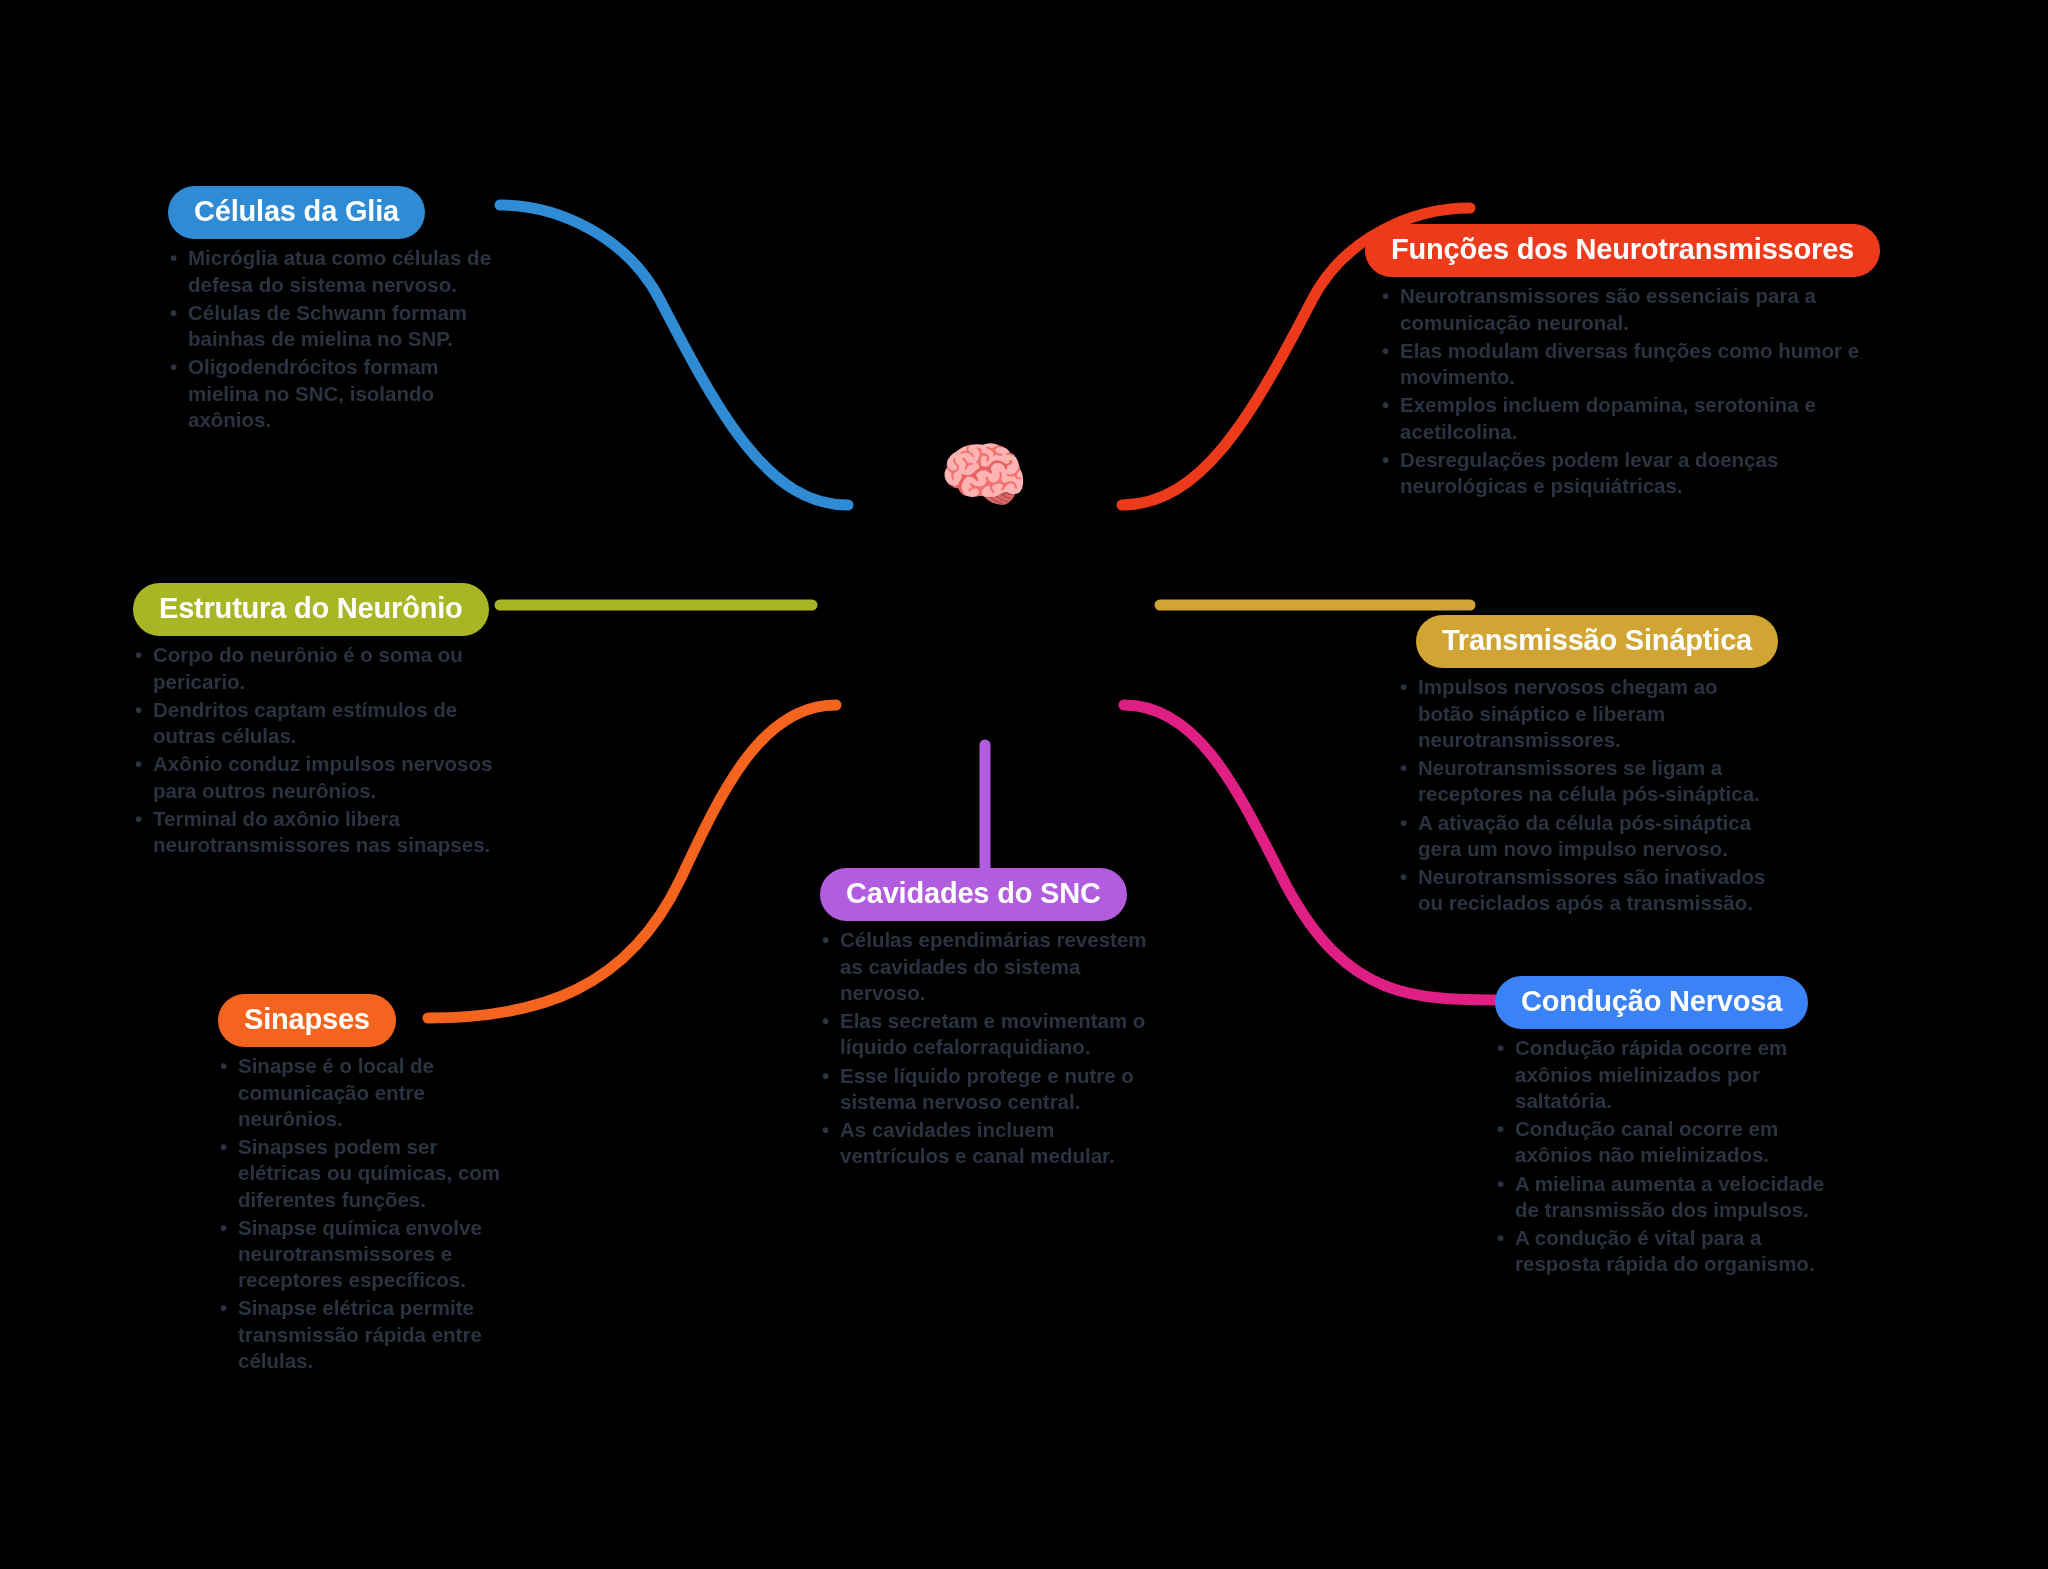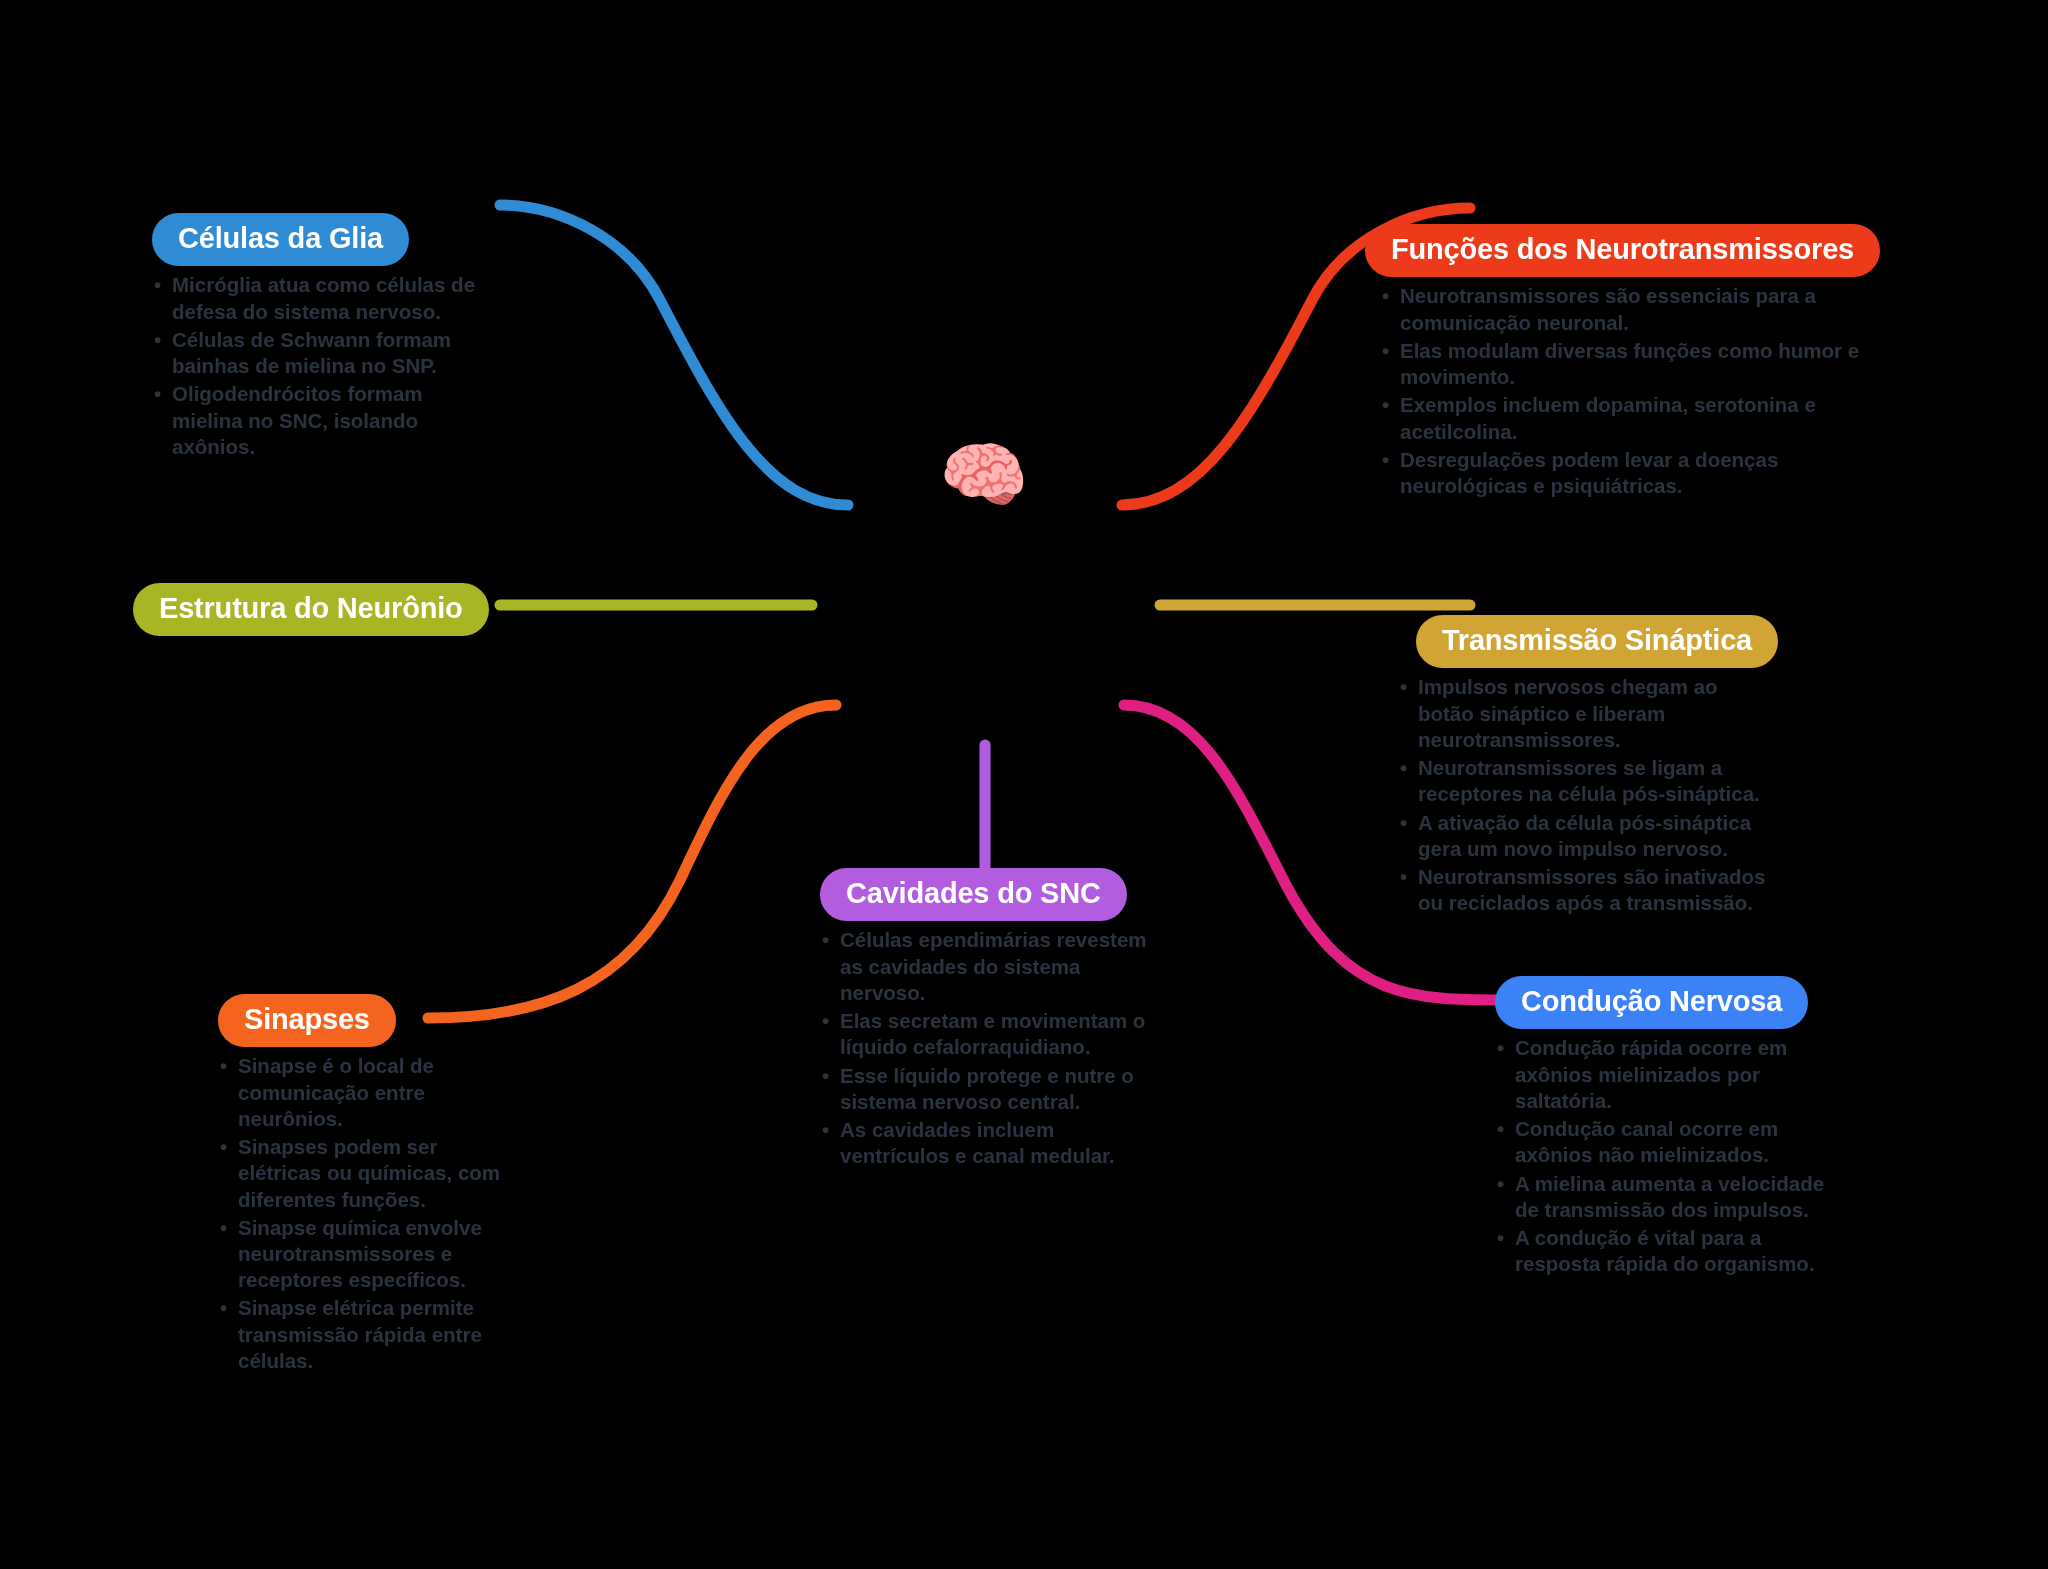--- a/index.html
+++ b/index.html
@@ -70,21 +70,21 @@
     margin-bottom: 2px;
   }
   ul.bullets li::before {
     content: "\2022";
     position: absolute;
     left: 2px;
     top: 0;
     color: #2b3340;
   }
   
-  #b-glia        { left: 152px; top: 186px;  width: 330px; margin-top: 27px; }
+  #b-glia        { left: 168px; top: 186px;  width: 330px; }
   #b-funcoes     { left: 1380px; top: 192px; width: 500px; text-align: left; }
   #b-estrutura   { left: 133px; top: 583px;  width: 370px; }
   #b-transmissao { left: 1398px; top: 583px; width: 380px; }
   #b-sinapses    { left: 218px; top: 994px;  width: 290px; }
   #b-cavidades   { left: 820px; top: 868px;  width: 340px; }
   #b-conducao    { left: 1495px; top: 976px; width: 330px; }
 </style>
 </head>
 <body>
 
@@ -122,20 +122,26 @@
       <li>Elas modulam diversas funções como humor e movimento.</li>
       <li>Exemplos incluem dopamina, serotonina e acetilcolina.</li>
       <li>Desregulações podem levar a doenças neurológicas e psiquiátricas.</li>
     </ul>
   </div>
 
   <div class="branch" id="b-estrutura">
     <div class="pill-row left">
       <div class="pill" style="background: rgb(168, 181, 36);">Estrutura do Neurônio</div>
     </div>
+    <ul class="bullets">
+      <li>Corpo do neurônio é o soma ou pericario.</li>
+      <li>Dendritos captam estímulos de outras células.</li>
+      <li>Axônio conduz impulsos nervosos para outros neurônios.</li>
+      <li>Terminal do axônio libera neurotransmissores nas sinapses.</li>
+    </ul>
   </div>
 
   <div class="branch" id="b-transmissao">
     <div class="pill-row right">
       <div class="pill" style="background: rgb(208, 165, 52);">Transmissão Sináptica</div>
     </div>
     <ul class="bullets">
       <li>Impulsos nervosos chegam ao botão sináptico e liberam neurotransmissores.</li>
       <li>Neurotransmissores se ligam a receptores na célula pós-sináptica.</li>
       <li>A ativação da célula pós-sináptica gera um novo impulso nervoso.</li>

